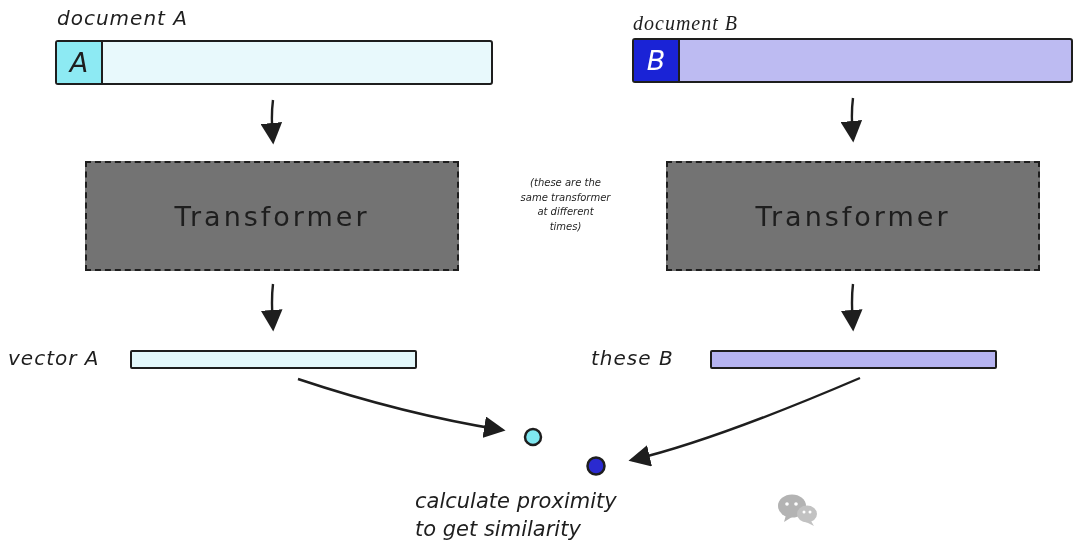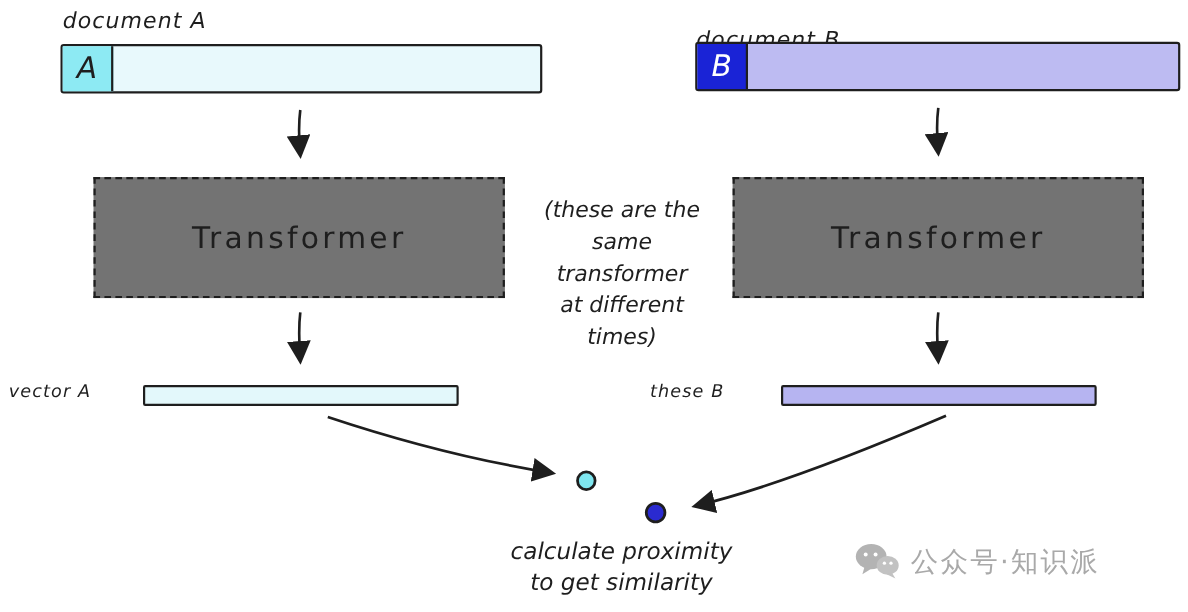--- a/index.html
+++ b/index.html
@@ -20,51 +20,51 @@
     font-size:27px;font-style:italic;border-right:2.5px solid #1e1e1e;
     box-sizing:border-box;
   }
   .tbox{
     position:absolute;width:374px;height:110px;border:2px dashed #1e1e1e;
     display:flex;align-items:center;justify-content:center;
     font-size:27px;letter-spacing:3px;box-sizing:border-box;background:#737373;
   }
   .note{
     position:absolute;left:488px;top:176px;width:155px;text-align:center;
-    font-size:20px;line-height:1.45;white-space:pre-line;font-style:italic;
+    font-size:10px;line-height:1.45;white-space:pre-line;font-style:italic;
   }
   .vec-label{
-    position:absolute;font-size:16px;font-style:italic;letter-spacing:1px;
+    position:absolute;font-size:20px;font-style:italic;letter-spacing:1px;
     white-space:nowrap;
   }
   .vec{
     position:absolute;height:15px;border:2px solid #1e1e1e;border-radius:2px;
     box-sizing:content-box;
   }
   .caption{
-    position:absolute;left:415px;top:487px;width:300px;text-align:center;
+    position:absolute;left:415px;top:487px;width:300px;
     font-size:21px;line-height:1.35;white-space:pre-line;font-style:italic;
   }
   .watermark{
     position:absolute;left:776px;top:492px;display:flex;align-items:center;
     gap:10px;color:#a9a9a9;font-size:25px;letter-spacing:2px;
   }
   .arrows{position:absolute;left:0;top:0;pointer-events:none;}
 </style>
 </head>
 <body>
 
 <div class="canvas">
 
   <div class="doc-label" style="left:57px;top:6px;">document A</div>
   <div class="doc-bar" style="left:55px;top:40px;width:438px;background:#e8f9fc;">
     <div class="doc-tag" style="background:#8deaf3;color:#1e1e1e;">A</div>
   </div>
 
-  <div class="doc-label" style="left:633px;top:24px;">document B</div>
+  <div class="doc-label" style="left:633px;top:12px;font-family:Liberation Serif, serif;">document B</div>
   <div class="doc-bar" style="left:632px;top:38px;width:441px;background:#bdbbf2;">
     <div class="doc-tag" style="background:#1a23d6;color:#ffffff;">B</div>
   </div>
 
   <div class="tbox" style="left:85px;top:161px;">Transformer</div>
   <div class="tbox" style="left:666px;top:161px;">Transformer</div>
 
   <div class="note">(these are the
 same transformer
 at different
@@ -103,16 +103,15 @@
     <svg width="42" height="36" viewBox="0 0 42 36">
       <ellipse cx="16" cy="14" rx="14" ry="11.5" fill="#b3b3b3"></ellipse>
       <path d="M10,23 L8,30 L16,25 z" fill="#b3b3b3"></path>
       <circle cx="11" cy="12" r="1.8" fill="#ffffff"></circle>
       <circle cx="20" cy="12" r="1.8" fill="#ffffff"></circle>
       <ellipse cx="31" cy="22" rx="10" ry="8.5" fill="#c2c2c2"></ellipse>
       <path d="M35,29 L38,34 L30,30 z" fill="#c2c2c2"></path>
       <circle cx="28" cy="20" r="1.5" fill="#ffffff"></circle>
       <circle cx="34" cy="20" r="1.5" fill="#ffffff"></circle>
     </svg>
-    <span>公众号·知识派</span>
   </div>
 
 </div>
 
 </body></html>

